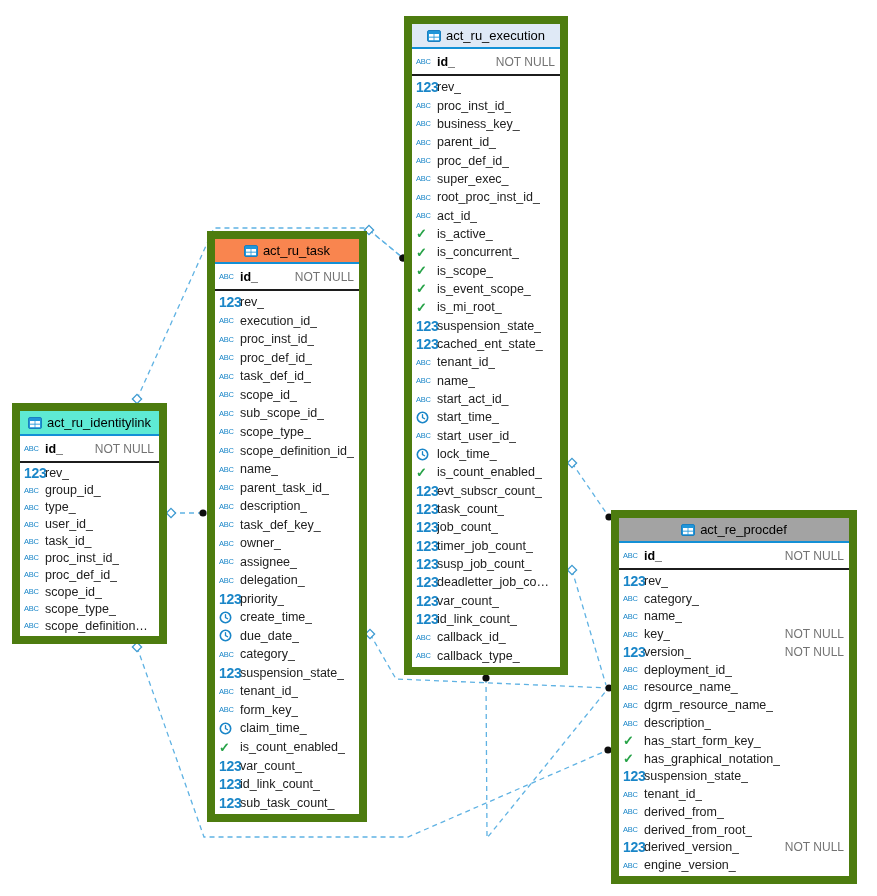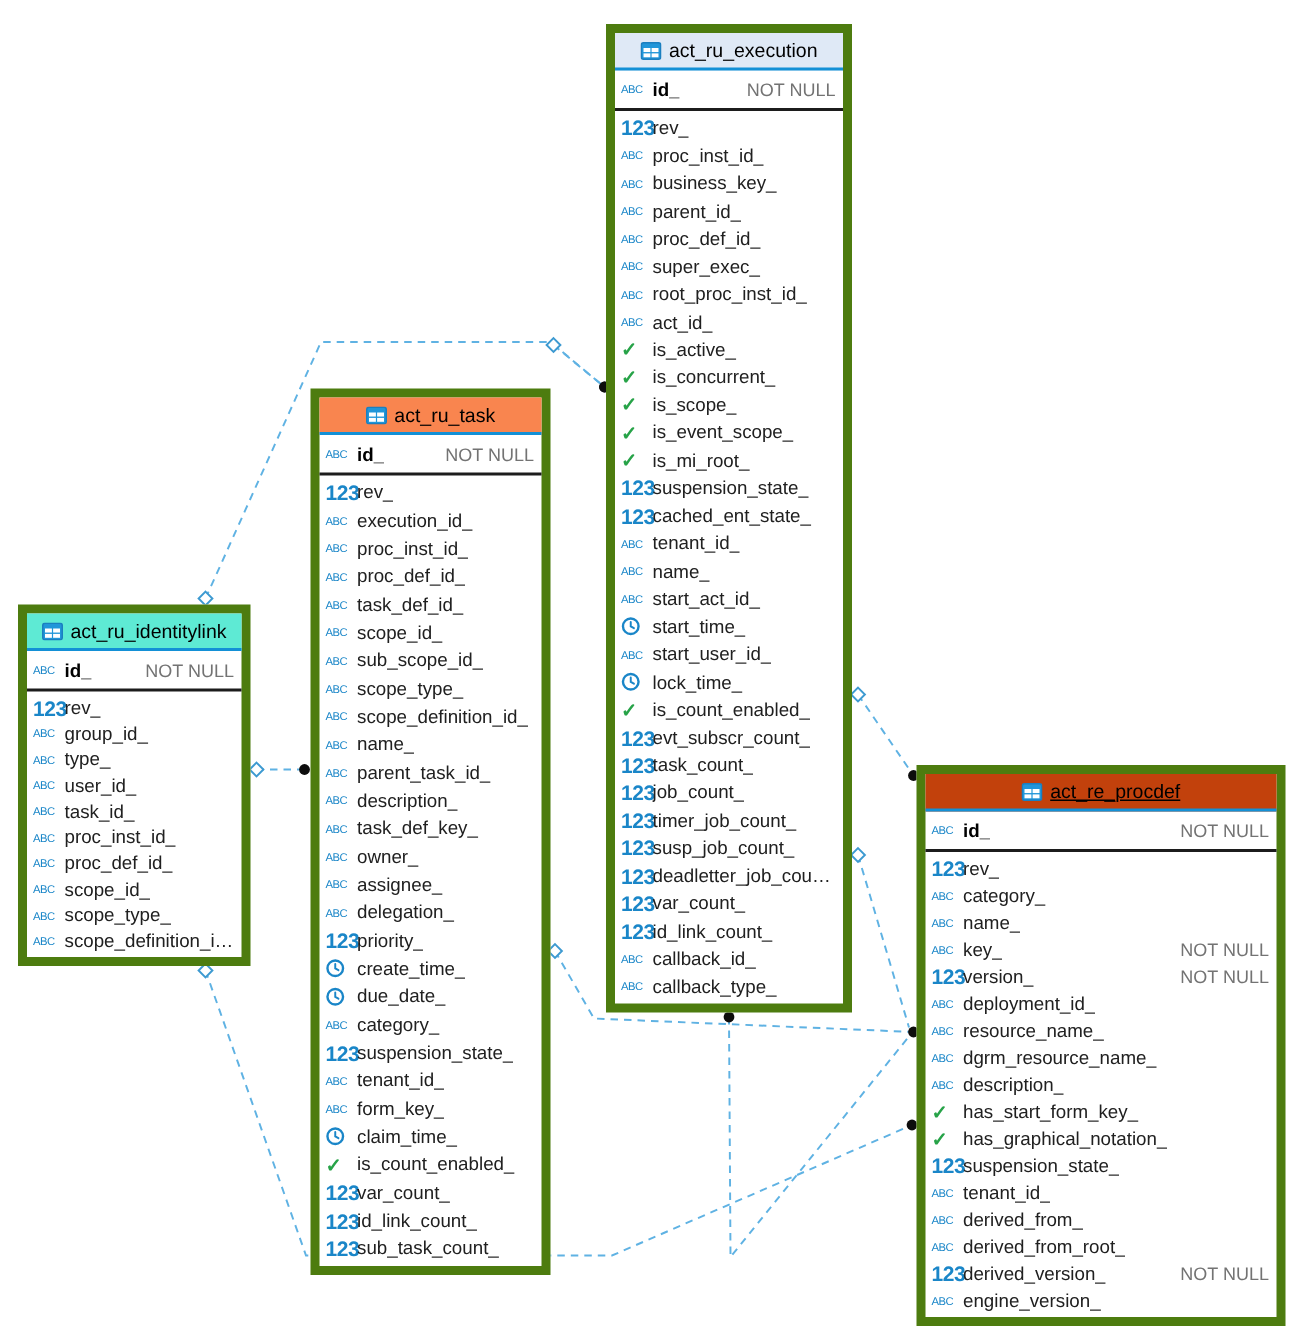--- a/index.html
+++ b/index.html
@@ -2,21 +2,21 @@
 <html><head>
 <meta charset="utf-8">
 <style>
   html,body{margin:0;padding:0;background:#ffffff;}
   #diagram{
     position:relative;width:877px;height:896px;background:#ffffff;overflow:hidden;
     font-family:"Liberation Sans",sans-serif;
   }
   #relations-svg{position:absolute;left:0;top:0;width:877px;height:896px;}
   .table-node{
-    position:absolute;background:#ffffff;border:6px solid #4d7c0f;
+    position:absolute;background:#ffffff;border:8px solid #4d7c0f;
     box-sizing:border-box;display:flex;flex-direction:column;
   }
   .tn-header{
     height:23px;flex:none;display:flex;align-items:center;justify-content:center;
     gap:5px;border-bottom:2px solid #1390d6;font-size:13px;color:#000;
   }
   .tn-key{
     height:25px;flex:none;display:flex;align-items:center;
     border-bottom:2px solid #1c1c1c;font-size:12.5px;color:#000;padding:0 5px 0 4px;
   }
@@ -227,21 +227,21 @@
         <div class="tn-row">
           <span class="ticon abc">ABC</span>
           <span class="col-name">callback_id_</span>
         </div>
         <div class="tn-row">
           <span class="ticon abc">ABC</span>
           <span class="col-name">callback_type_</span>
         </div>
       </div>
     </div>
-    <div class="table-node" style="left: 207px; top: 231px; width: 160px; height: 591px; margin-top: 28px;">
+    <div class="table-node" style="left: 207px; top: 231px; width: 160px; height: 591px;">
       <div class="tn-header" style="background: rgb(249, 133, 79);">
         <span style="display: inline-flex;">
           <svg width="14" height="12" viewBox="0 0 14 12">
             <rect x="0.5" y="0.5" width="13" height="11" rx="1.5" fill="#2196d9" stroke="#1b7fc0"></rect>
             <rect x="2" y="4" width="4.6" height="2.7" fill="#fff"></rect>
             <rect x="7.4" y="4" width="4.6" height="2.7" fill="#fff"></rect>
             <rect x="2" y="7.6" width="4.6" height="2.6" fill="#fff"></rect>
             <rect x="7.4" y="7.6" width="4.6" height="2.6" fill="#fff"></rect>
           </svg>
         </span>
@@ -437,21 +437,21 @@
           <span class="ticon abc">ABC</span>
           <span class="col-name">scope_type_</span>
         </div>
         <div class="tn-row">
           <span class="ticon abc">ABC</span>
           <span class="col-name">scope_definition_id_</span>
         </div>
       </div>
     </div>
     <div class="table-node" style="left: 611px; top: 510px; width: 246px; height: 374px;">
-      <div class="tn-header" style="background: #c2410c; text-decoration: underline;">
+      <div class="tn-header" style="background: #a3a3a3;">
         <span style="display: inline-flex;">
           <svg width="14" height="12" viewBox="0 0 14 12">
             <rect x="0.5" y="0.5" width="13" height="11" rx="1.5" fill="#2196d9" stroke="#1b7fc0"></rect>
             <rect x="2" y="4" width="4.6" height="2.7" fill="#fff"></rect>
             <rect x="7.4" y="4" width="4.6" height="2.7" fill="#fff"></rect>
             <rect x="2" y="7.6" width="4.6" height="2.6" fill="#fff"></rect>
             <rect x="7.4" y="7.6" width="4.6" height="2.6" fill="#fff"></rect>
           </svg>
         </span>
         <span>act_re_procdef</span>

